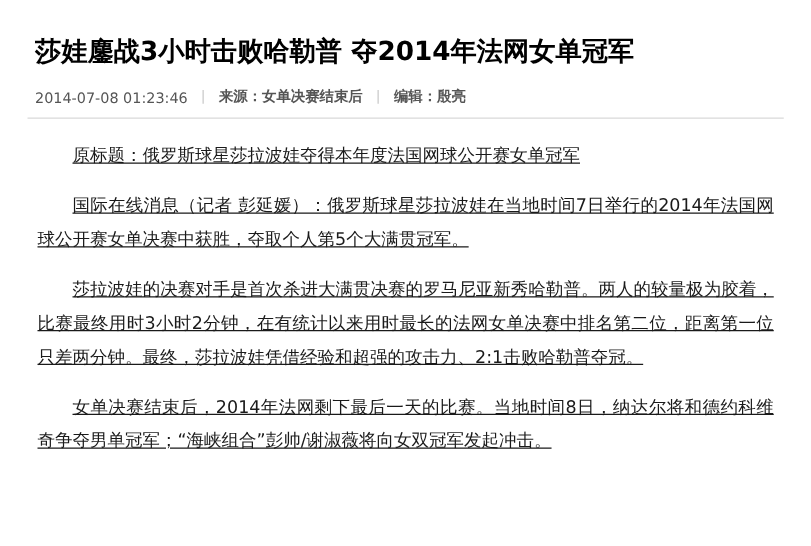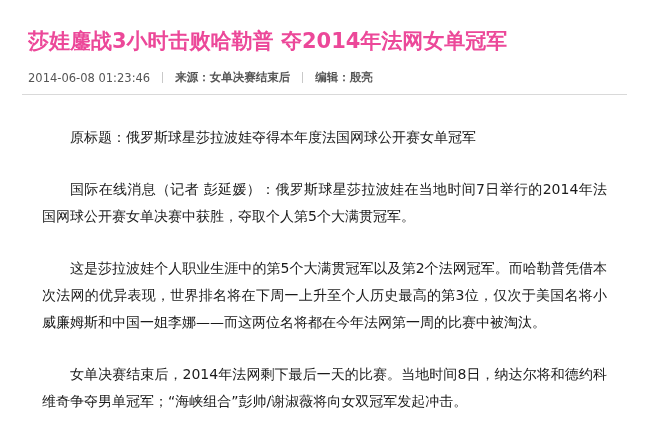--- a/index.html
+++ b/index.html
@@ -19,21 +19,21 @@
     height: 437px;
     position: relative;
     box-sizing: border-box;
     padding: 0 22px;
   }
   .headline {
     font-size: 21px;
     font-weight: bold;
     line-height: 30px;
     letter-spacing: 0px;
-    color: #ec4899;
+    color: #000000;
     padding-top: 12px;
     padding-left: 6px;
     white-space: nowrap;
   }
   .meta-bar {
     margin-top: 10px;
     padding-left: 6px;
     font-size: 11.5px;
     color: #5a5a5a;
     display: flex;
@@ -58,50 +58,51 @@
     margin-top: 9px;
     border-top: 1px solid #d9d9d9;
     width: 100%;
   }
   .body {
     padding-top: 4px;
   }
   p.para {
     font-size: 14px;
     line-height: 27px;
-    margin: 16px;
+    margin: 4px;
     padding: 9px 4px 0 4px;
     text-align: justify;
     text-justify: inter-ideograph;
     color: #1a1a1a;
     text-indent: 28px;
+    text-decoration: underline;
   }
   p.para.no-indent {
     text-indent: 28px;
   }
 </style>
 </head>
 <body>
 
 <div class="page">
 
   <h1 class="headline">莎娃鏖战3小时击败哈勒普 夺2014年法网女单冠军</h1>
 
   <div class="meta-bar">
-    <span class="meta-time">2014-06-08 01:23:46</span>
+    <span class="meta-time">2014-07-08 01:23:46</span>
     <span class="meta-sep"></span>
     <span class="meta-item">来源：</span>
     <span class="meta-item">女单决赛结束后</span>
     <span class="meta-sep"></span>
     <span class="meta-item">编辑：</span>
     <span class="meta-item">殷亮</span>
   </div>
 
   <div class="rule"></div>
 
   <div class="body">
     <p class="para no-indent">原标题：俄罗斯球星莎拉波娃夺得本年度法国网球公开赛女单冠军</p>
     <p class="para">国际在线消息（记者 彭延媛）：俄罗斯球星莎拉波娃在当地时间7日举行的2014年法国网球公开赛女单决赛中获胜，夺取个人第5个大满贯冠军。</p>
-    <p class="para">这是莎拉波娃个人职业生涯中的第5个大满贯冠军以及第2个法网冠军。而哈勒普凭借本次法网的优异表现，世界排名将在下周一上升至个人历史最高的第3位，仅次于美国名将小威廉姆斯和中国一姐李娜——而这两位名将都在今年法网第一周的比赛中被淘汰。</p>
+    <p class="para">莎拉波娃的决赛对手是首次杀进大满贯决赛的罗马尼亚新秀哈勒普。两人的较量极为胶着，比赛最终用时3小时2分钟，在有统计以来用时最长的法网女单决赛中排名第二位，距离第一位只差两分钟。最终，莎拉波娃凭借经验和超强的攻击力、2:1击败哈勒普夺冠。</p>
     <p class="para">女单决赛结束后，2014年法网剩下最后一天的比赛。当地时间8日，纳达尔将和德约科维奇争夺男单冠军；“海峡组合”彭帅/谢淑薇将向女双冠军发起冲击。</p>
   </div>
 
 </div>
 
 </body></html>

